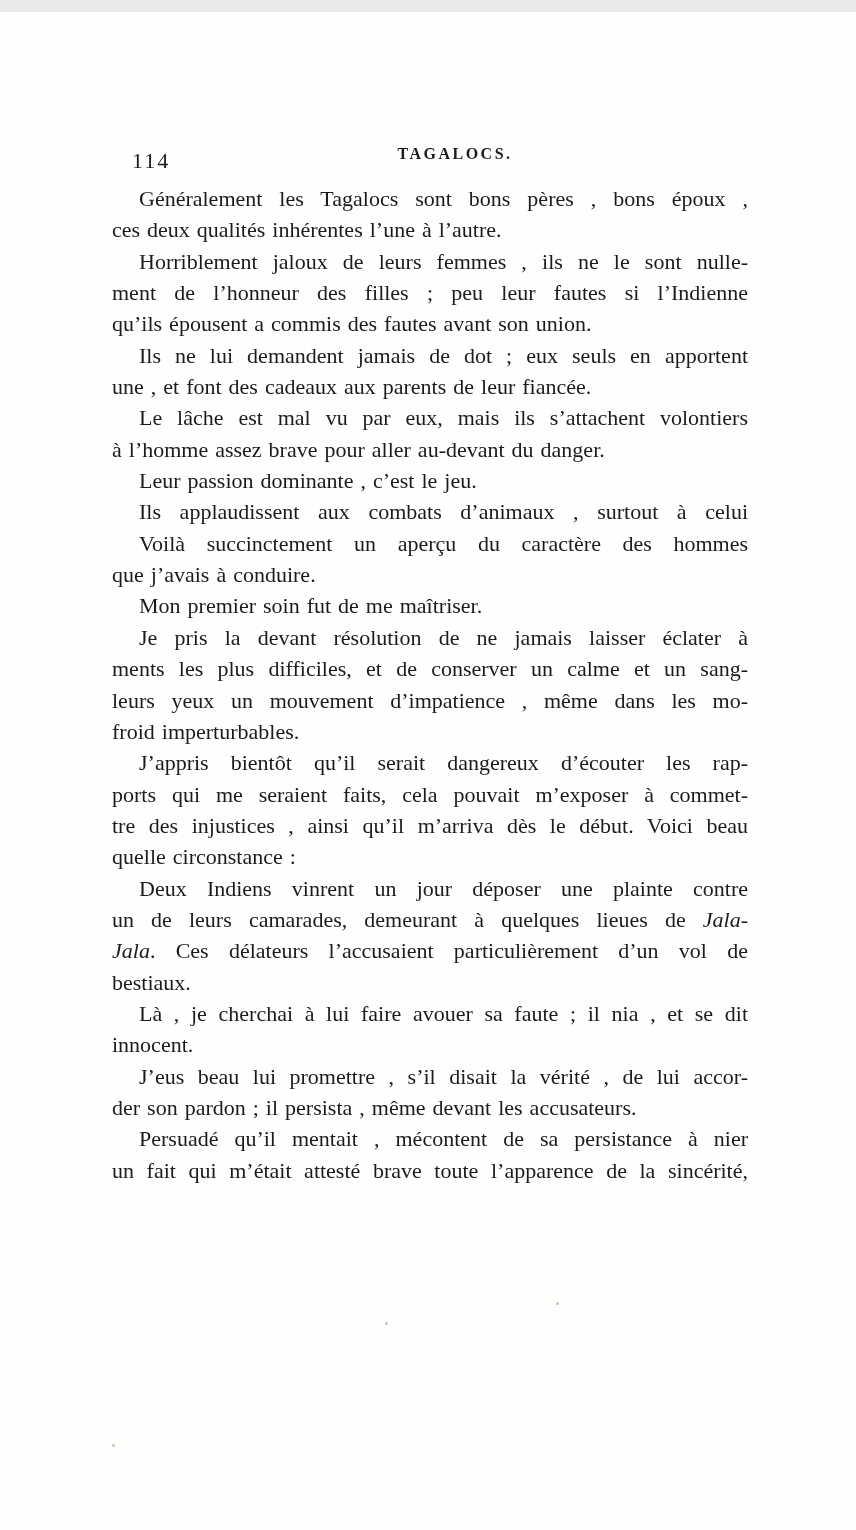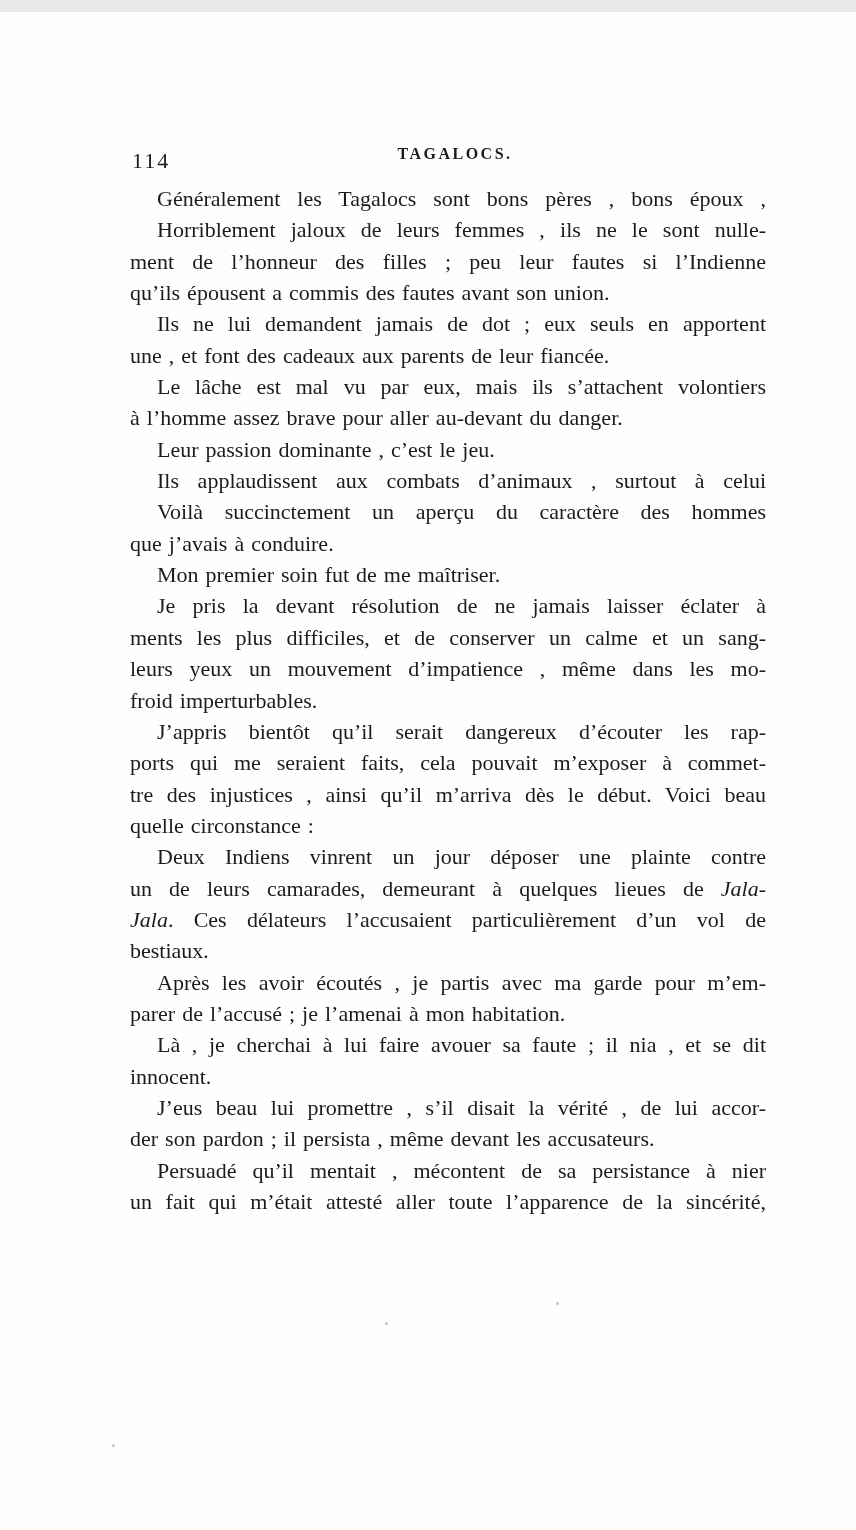--- a/index.html
+++ b/index.html
@@ -34,21 +34,21 @@
   .running-title {
     display: block;
     text-align: center;
     font-size: 16px;
     font-weight: bold;
     letter-spacing: 2.5px;
     padding-left: 14px; 
   }
   .body {
     position: absolute;
-    left: 130px;
+    left: 112px;
     top: 171px;
     width: 636px;
     font-size: 22px;
     line-height: 31.35px;
     word-spacing: 1.5px;
   }
   .para { margin: 0; }
   .line {
     text-align: justify;
     text-align-last: justify;
@@ -72,20 +72,21 @@
 
 <div class="page">
   <div class="header">
     <span class="pagenum">114</span>
     <span class="running-title">TAGALOCS.</span>
   </div>
 
   <div class="body" id="body-text">
       <div class="para">
         <div class="line first"><span>Généralement les Tagalocs sont bons pères , bons époux ,</span></div>
+        <div class="line last"><span>ces deux qualités inhérentes l’une à l’autre.</span></div>
       </div>
       <div class="para">
         <div class="line first"><span>Horriblement jaloux de leurs femmes , ils ne le sont nulle-</span></div>
         <div class="line"><span>ment de l’honneur des filles ; peu leur fautes si l’Indienne</span></div>
         <div class="line last"><span>qu’ils épousent a commis des fautes avant son union.</span></div>
       </div>
       <div class="para">
         <div class="line first"><span>Ils ne lui demandent jamais de dot ; eux seuls en apportent</span></div>
         <div class="line last"><span>une , et font des cadeaux aux parents de leur fiancée.</span></div>
       </div>
@@ -118,33 +119,29 @@
         <div class="line"><span>tre des injustices , ainsi qu’il m’arriva dès le début. Voici beau</span></div>
         <div class="line last"><span>quelle circonstance :</span></div>
       </div>
       <div class="para">
         <div class="line first"><span>Deux Indiens vinrent un jour déposer une plainte contre</span></div>
         <div class="line"><span>un de leurs camarades, demeurant à quelques lieues de </span><i>Jala-</i></div>
         <div class="line"><i>Jala</i><span>. Ces délateurs l’accusaient particulièrement d’un vol de</span></div>
         <div class="line last"><span>bestiaux.</span></div>
       </div>
       <div class="para">
-        <div class="line first"><span>Après les avoir écoutés , je partis avec ma garde pour m’em-</span></div>
-        <div class="line last"><span>parer de l’accusé ; je l’amenai à mon habitation.</span></div>
-      </div>
-      <div class="para">
         <div class="line first"><span>Là , je cherchai à lui faire avouer sa faute ; il nia , et se dit</span></div>
         <div class="line last"><span>innocent.</span></div>
       </div>
       <div class="para">
         <div class="line first"><span>J’eus beau lui promettre , s’il disait la vérité , de lui accor-</span></div>
         <div class="line last"><span>der son pardon ; il persista , même devant les accusateurs.</span></div>
       </div>
       <div class="para">
         <div class="line first"><span>Persuadé qu’il mentait , mécontent de sa persistance à nier</span></div>
-        <div class="line"><span>un fait qui m’était attesté aller toute l’apparence de la sincérité,</span></div>
+        <div class="line"><span>un fait qui m’était attesté brave toute l’apparence de la sincérité,</span></div>
       </div>
     </div>
 
   <div class="speck" style="left:385px; top:1310px;"></div>
   <div class="speck" style="left:112px; top:1432px;"></div>
   <div class="speck" style="left:556px; top:1290px;"></div>
 </div>
 
 </body></html>

